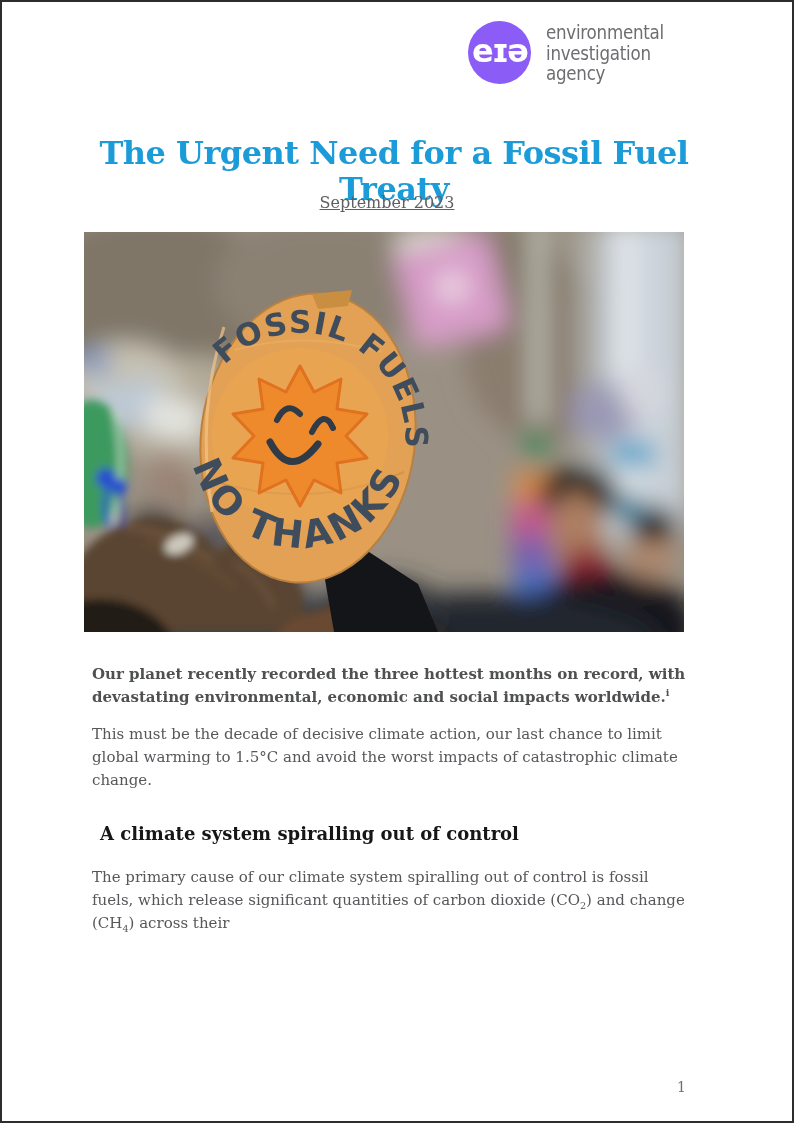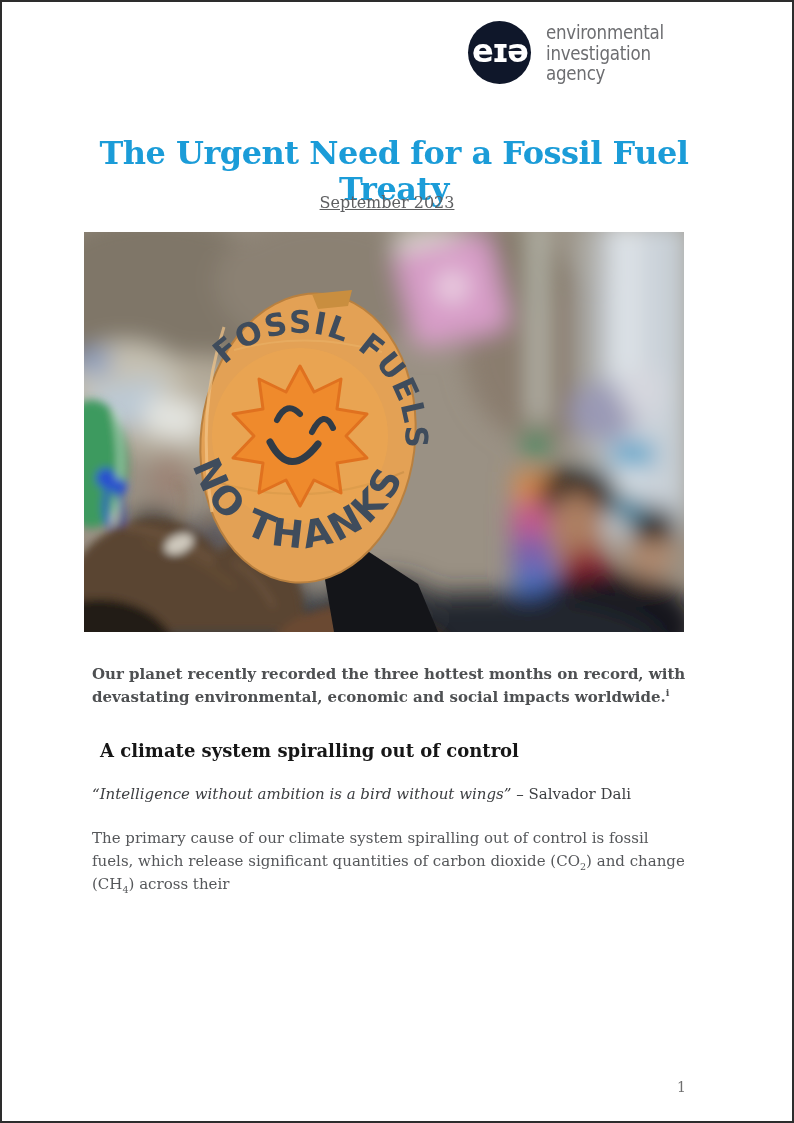--- a/index.html
+++ b/index.html
@@ -4,21 +4,21 @@
 <style>
   html,body { margin:0; padding:0; background:#ffffff; }
   .page {
     position:relative; width:794px; height:1123px; box-sizing:border-box;
     background:#fff; border:2px solid #2d2d2d; overflow:hidden;
     font-family:"DejaVu Serif", serif;
   }
   
   .logo-circle {
     position:absolute; left:466px; top:19px; width:63px; height:63px;
-    border-radius:50%; background:#0f172a; color:#fff;
+    border-radius:50%; background:#8b5cf6; color:#fff;
     display:flex; align-items:center; justify-content:center;
     font-family:"DejaVu Sans", sans-serif; font-weight:bold;
     font-size:32px; letter-spacing:-2px; padding-bottom:3px; box-sizing:border-box;
   }
   .logo-text {
     position:absolute; left:544px; top:20px;
     font-family:"DejaVu Sans", sans-serif; font-size:19px; line-height:20.5px;
     color:#6d6e71; transform:scaleX(.88); transform-origin:left top;
     letter-spacing:-.3px;
   }
@@ -165,19 +165,19 @@
         </text>
         <text font-family="'DejaVu Sans',sans-serif" font-weight="bold" font-size="38" letter-spacing="3" fill="#3f4c5c">
           <textPath href="#arcBot" startOffset="12">NO THANKS</textPath>
         </text>
       </g>
     </svg>
   </figure>
 
   <div class="content">
     <p class="lead"><span>Our planet recently recorded the three hottest months on record, with devastating environmental, economic and social impacts worldwide.</span><sup>i</sup></p>
+    <p><span>This must be the decade of decisive climate action, our last chance to limit global warming to 1.5°C and avoid the worst impacts of catastrophic climate change.</span></p>
     <h2 class="section">A climate system spiralling out of control</h2>
-    <p class="quote"><span class="it">“Intelligence without ambition is a bird without wings”</span><span> – Salvador Dali</span></p>
     <p><span>The primary cause of our climate system spiralling out of control is fossil fuels, which release significant quantities of carbon dioxide (CO</span><sub>2</sub><span>) and change (CH</span><sub>4</sub><span>) across their</span></p>
   </div>
 
   <div class="pagenum">1</div>
 </div>
 
 </body></html>

